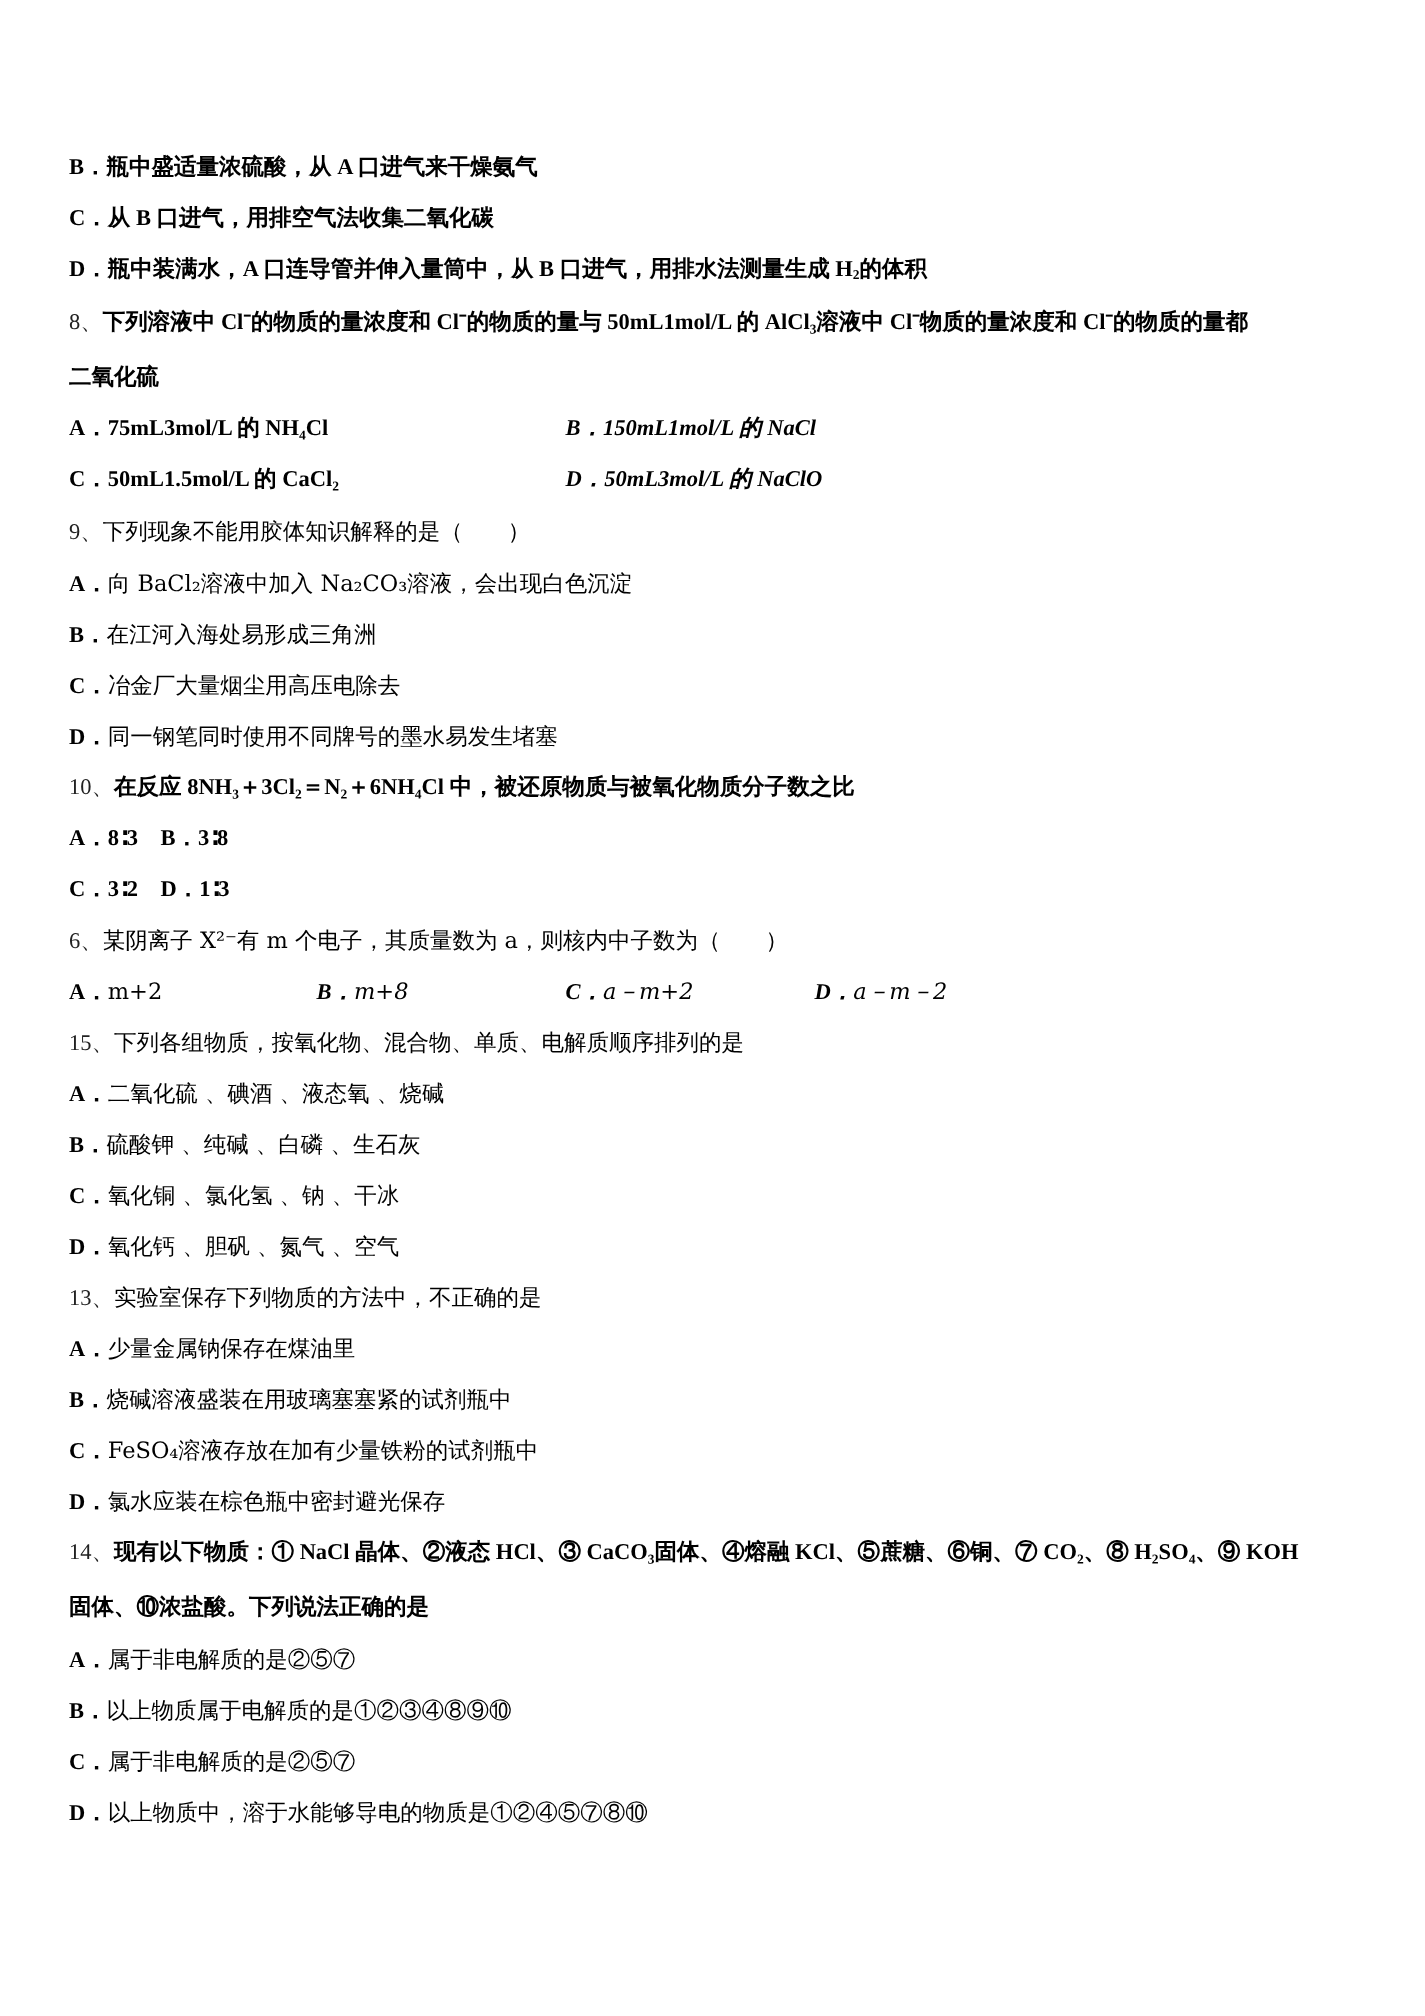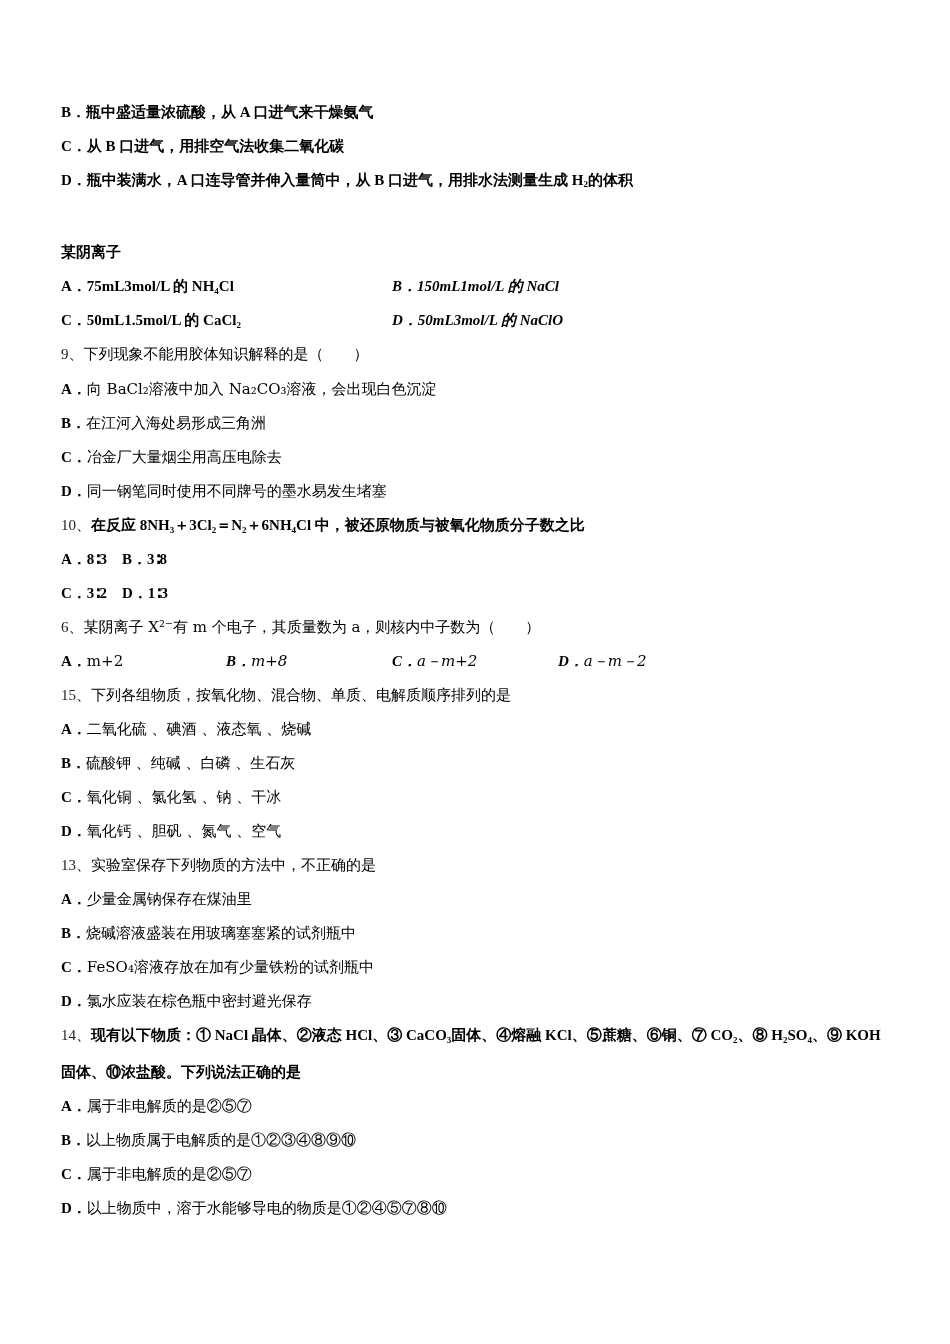--- a/index.html
+++ b/index.html
@@ -1,18 +1,18 @@
 <!DOCTYPE html>
 <html><head>
 <meta charset="utf-8">
 <style>
   html, body { margin: 0; padding: 0; background: #ffffff; }
   body { width: 950px; height: 1344px; position: relative; overflow: hidden;
          font-family: "DejaVu Serif", "Liberation Serif", serif; color: #000; }
-  .page { position: absolute; left: 15px; top: 0; width: 842px; height: 1344px; }
+  .page { position: absolute; left: 0; top: 0; width: 842px; height: 1344px; }
   .line { position: absolute; left: 46px; font-size: 15px; line-height: 20px; white-space: nowrap; }
   .b { font-family: "Liberation Serif", serif; font-weight: bold; }
   .col2 { position: absolute; white-space: nowrap; font-style: italic; }
   sub { font-size: 9px; vertical-align: -2px; line-height: 0; }
   .qnum { font-family: "Liberation Serif", serif; font-weight: normal; color: #222; }
 </style>
 </head>
 <body>
 
 <div class="page">
@@ -20,22 +20,25 @@
   <div class="line b" style="top:102px">
     <span>B．</span><span>瓶中盛适量浓硫酸，从 A 口进气来干燥氨气</span>
   </div>
   <div class="line b" style="top:136px">
     <span>C．</span><span>从 B 口进气，用排空气法收集二氧化碳</span>
   </div>
   <div class="line b" style="top:170px">
     <span>D．</span><span>瓶中装满水，A 口连导管并伸入量筒中，从 B 口进气，用排水法测量生成 H</span><sub>2</sub><span>的体积</span>
   </div>
 
+  <div class="line b" style="top:205px">
+    <span class="qnum">8、</span><span>下列溶液中 Cl⁻的物质的量浓度和 Cl⁻的物质的量与 50mL1mol/L 的 AlCl₃溶液中 Cl⁻物质的量浓度和 Cl⁻的物质的量都</span>
+  </div>
   <div class="line b" style="top:242px">
-    <span>某阴离子</span>
+    <span>二氧化硫</span>
   </div>
   <div class="line b" style="top:276px">
     <span><span>A．</span><span>75mL3mol/L 的 NH₄Cl</span></span>
     <span class="col2" style="left:331px;top:0"><span>B．</span><span>150mL1mol/L 的 NaCl</span></span>
   </div>
   <div class="line b" style="top:310px">
     <span><span>C．</span><span>50mL1.5mol/L 的 CaCl₂</span></span>
     <span class="col2" style="left:331px;top:0"><span>D．</span><span>50mL3mol/L 的 NaClO</span></span>
   </div>
 

